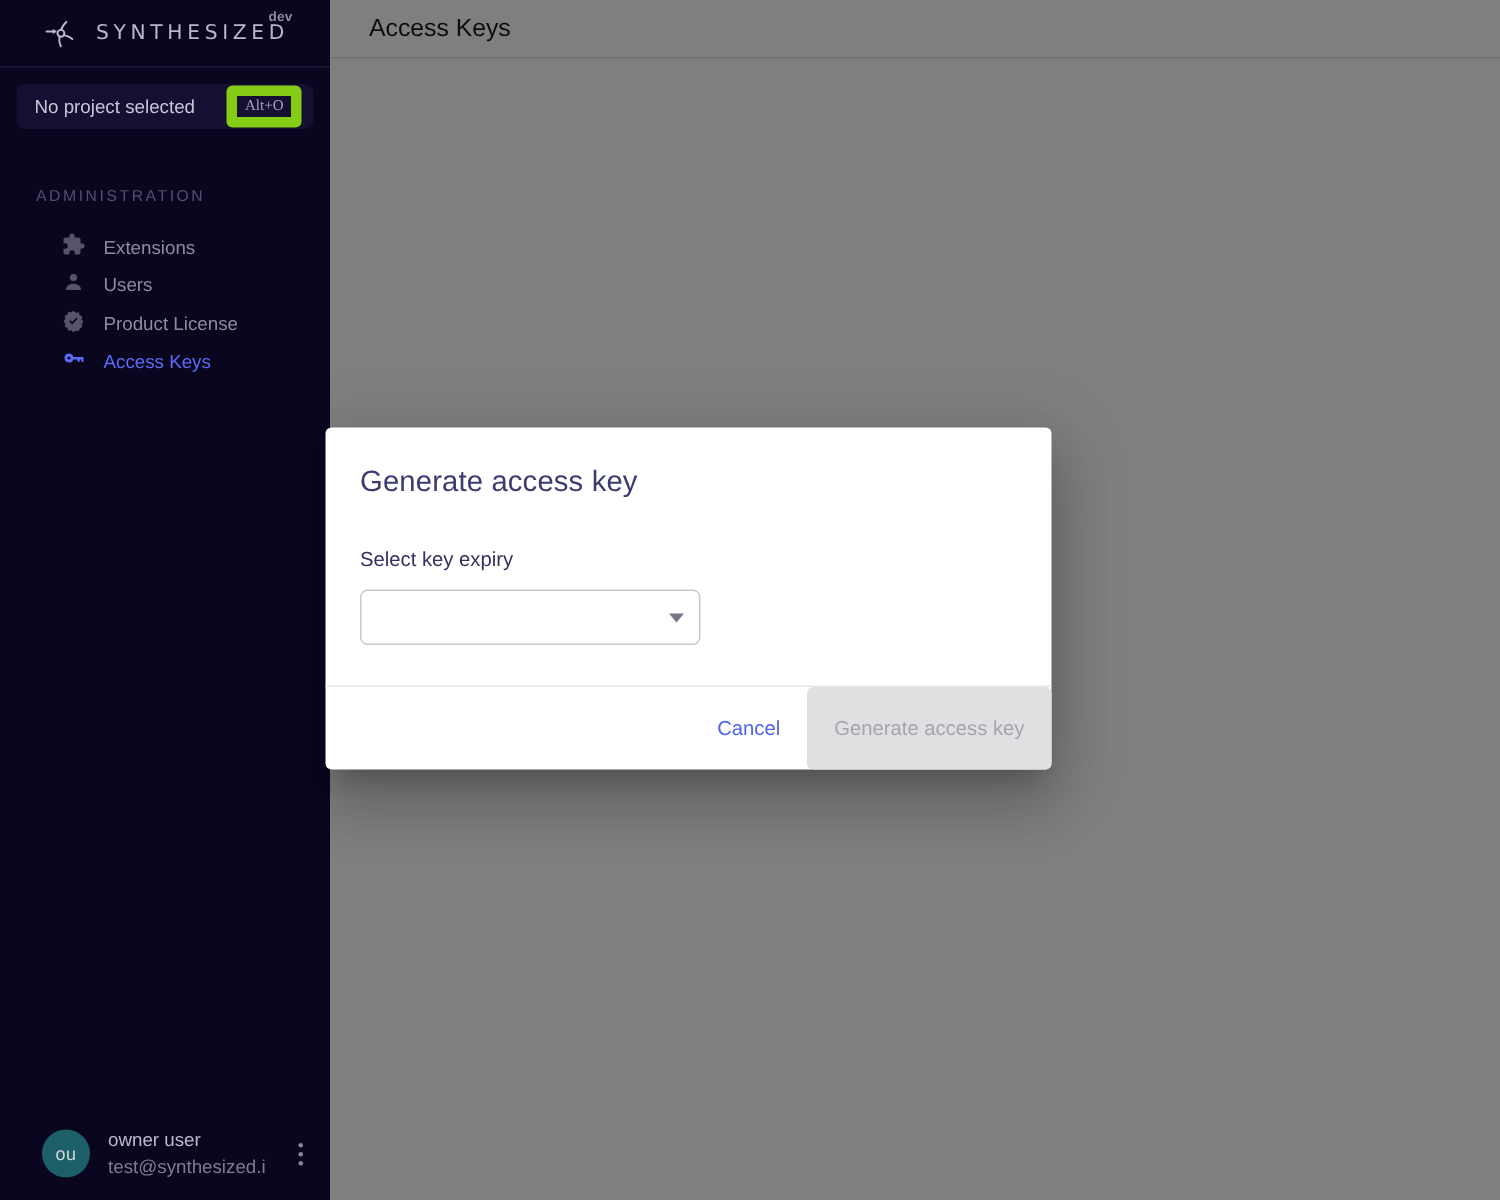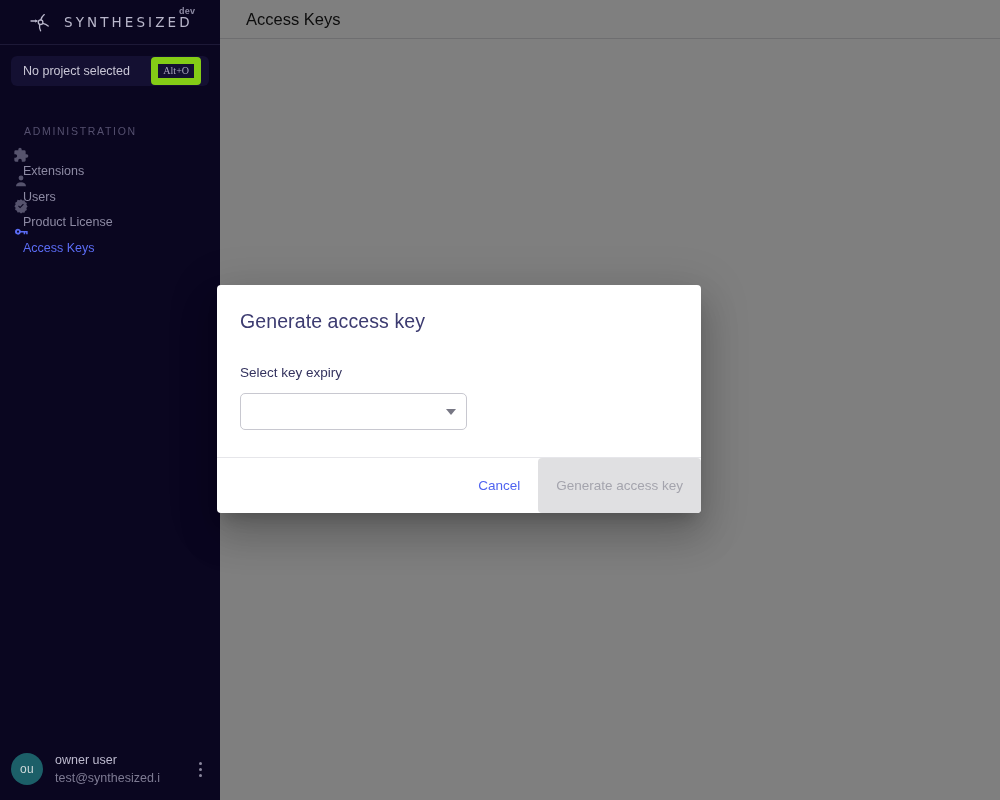--- a/index.html
+++ b/index.html
@@ -107,25 +107,24 @@
     font-size: 10.5px;
     letter-spacing: 1.7px;
     color: #55506f;
     text-transform: uppercase;
     margin-bottom: 9px;
     font-weight: 400;
   }
   .nav-item {
     height: 25.5px;
     display: flex;
-    align-items: flex-start;
-    padding-left: 12px;
+    align-items: flex-end;
+    padding-left: 40px;
     cursor: pointer;
     color: #8d8aa3;
-    flex-direction: column;
   }
   .nav-item .nav-icon {
     width: 18px;
     height: 18px;
     flex: 0 0 18px;
     display: flex;
     align-items: center;
     justify-content: center;
     opacity: 1;
   }
@@ -138,21 +137,21 @@
   .nav-item.active .nav-label { color: #5b6cf5; }
   .nav-item.active .nav-icon svg { fill: #5b6cf5; }
   .nav-item .nav-icon svg { fill: #56536d; }
 
   .sidebar-spacer { flex: 1 1 auto; }
 
   .user-row {
     height: 62px;
     display: flex;
     align-items: center;
-    padding: 0 8px 0 11px;
+    padding: 0 8px 0 28px;
     justify-content: flex-end;
   }
   .avatar {
     width: 32px;
     height: 32px;
     flex: 0 0 32px;
     border-radius: 50%;
     background: #1c5f68;
     color: #cfd9da;
     display: flex;

